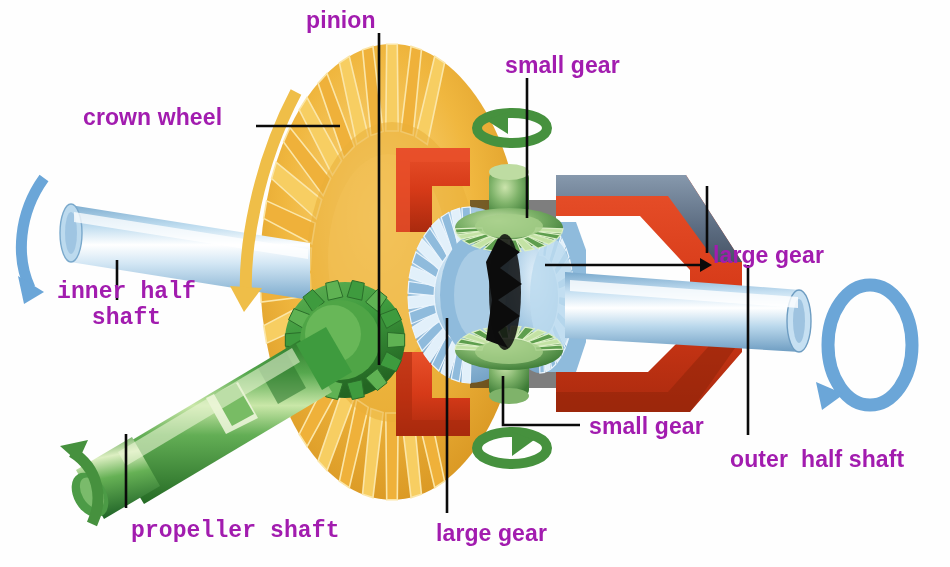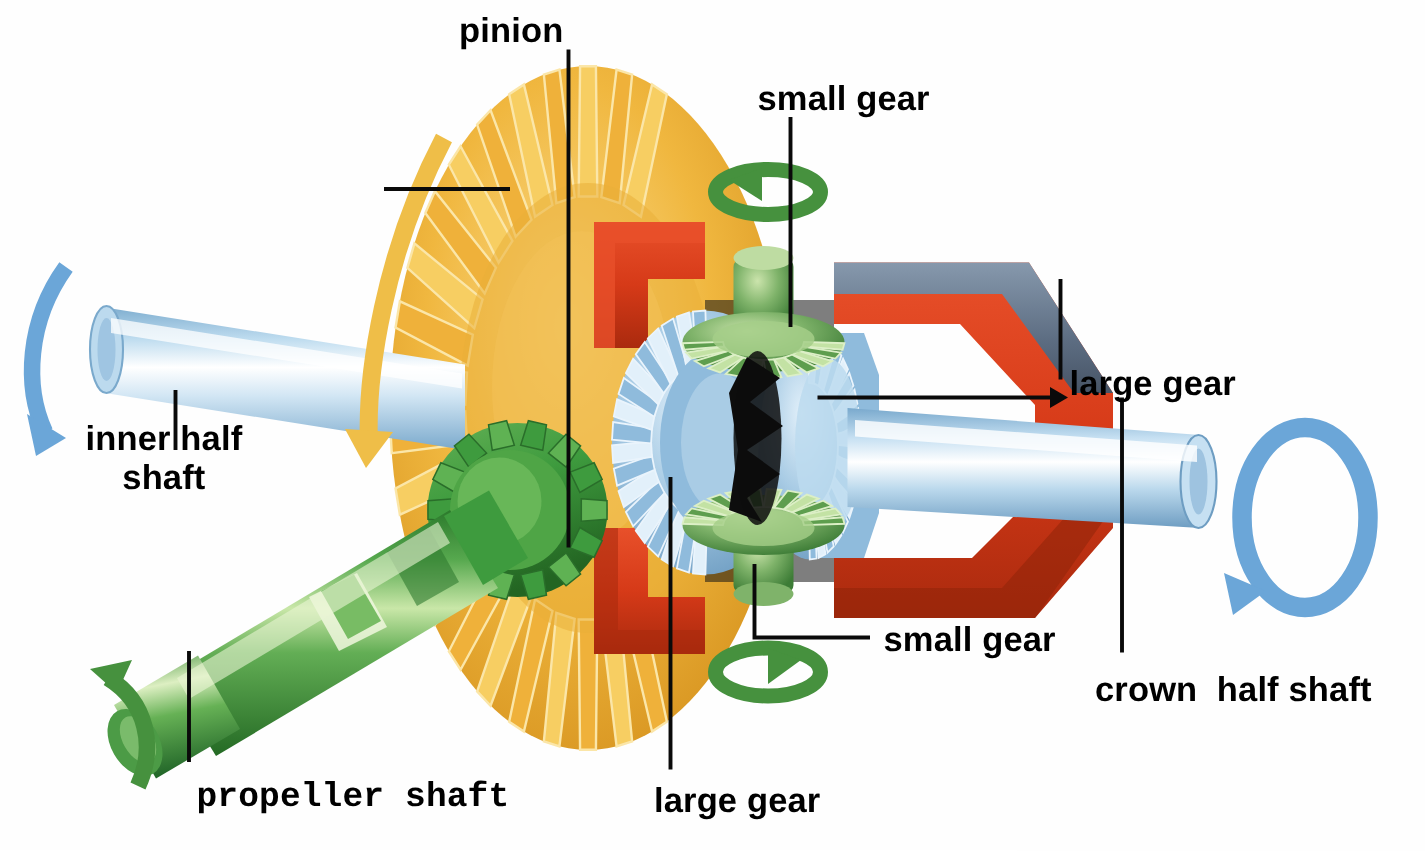--- a/index.html
+++ b/index.html
@@ -8,29 +8,29 @@
     font-family:"Liberation Sans","DejaVu Sans",sans-serif;
     width:950px;height:567px;overflow:hidden;position:relative;
   }
   #stage{
     position:relative;width:950px;height:567px;
     background:#fefefe;
   }
   #art{position:absolute;inset:0;width:950px;height:567px;}
   .lbl{
     position:absolute;
-    color:#000000;
+    color:#a21caf;
     font-size:23px;
     font-weight:700;
     letter-spacing:.1px;
     line-height:1.12;
     white-space:pre;
     font-family:"Liberation Sans","DejaVu Sans",sans-serif;
   }
-  .lbl.c{text-align:center;}
+  .lbl.c{text-align:center;font-family:Liberation Mono, monospace;}
 </style>
 </head>
 <body>
 
 <div id="stage">
 
 <svg id="art" viewBox="0 0 950 567" xmlns="http://www.w3.org/2000/svg">
   <defs>
     <linearGradient id="gShaft" x1="0" y1="0" x2="0" y2="1">
       <stop offset="0%" stop-color="#7FAED0"></stop>
@@ -340,22 +340,23 @@
     <polyline points="748,265 748,435"></polyline>
     <polyline points="126,508 126,434"></polyline>
     <polyline points="447,513 447,318"></polyline>
   </g>
   <g fill="#0A0A0A">
     <path d="M700,258 L712,265 L700,272 Z"></path>
   </g>
 </svg>
 
 <div class="lbl" style="left:306px;top:8px;">pinion</div>
+<div class="lbl" style="left:83px;top:105px;">crown wheel</div>
 <div class="lbl" style="left:505px;top:53px;">small gear</div>
 <div class="lbl" style="left:713px;top:243px;">large gear</div>
 <div class="lbl c" style="left:57px;top:280px;">inner half
 shaft</div>
 <div class="lbl" style="left:589px;top:414px;">small gear</div>
-<div class="lbl" style="left:730px;top:447px;">crown  half shaft</div>
+<div class="lbl" style="left:730px;top:447px;">outer  half shaft</div>
 <div class="lbl" style="left:131px;top:519px;font-family:Liberation Mono, monospace;">propeller shaft</div>
 <div class="lbl" style="left:436px;top:521px;">large gear</div>
 
 </div>
 
 </body></html>

